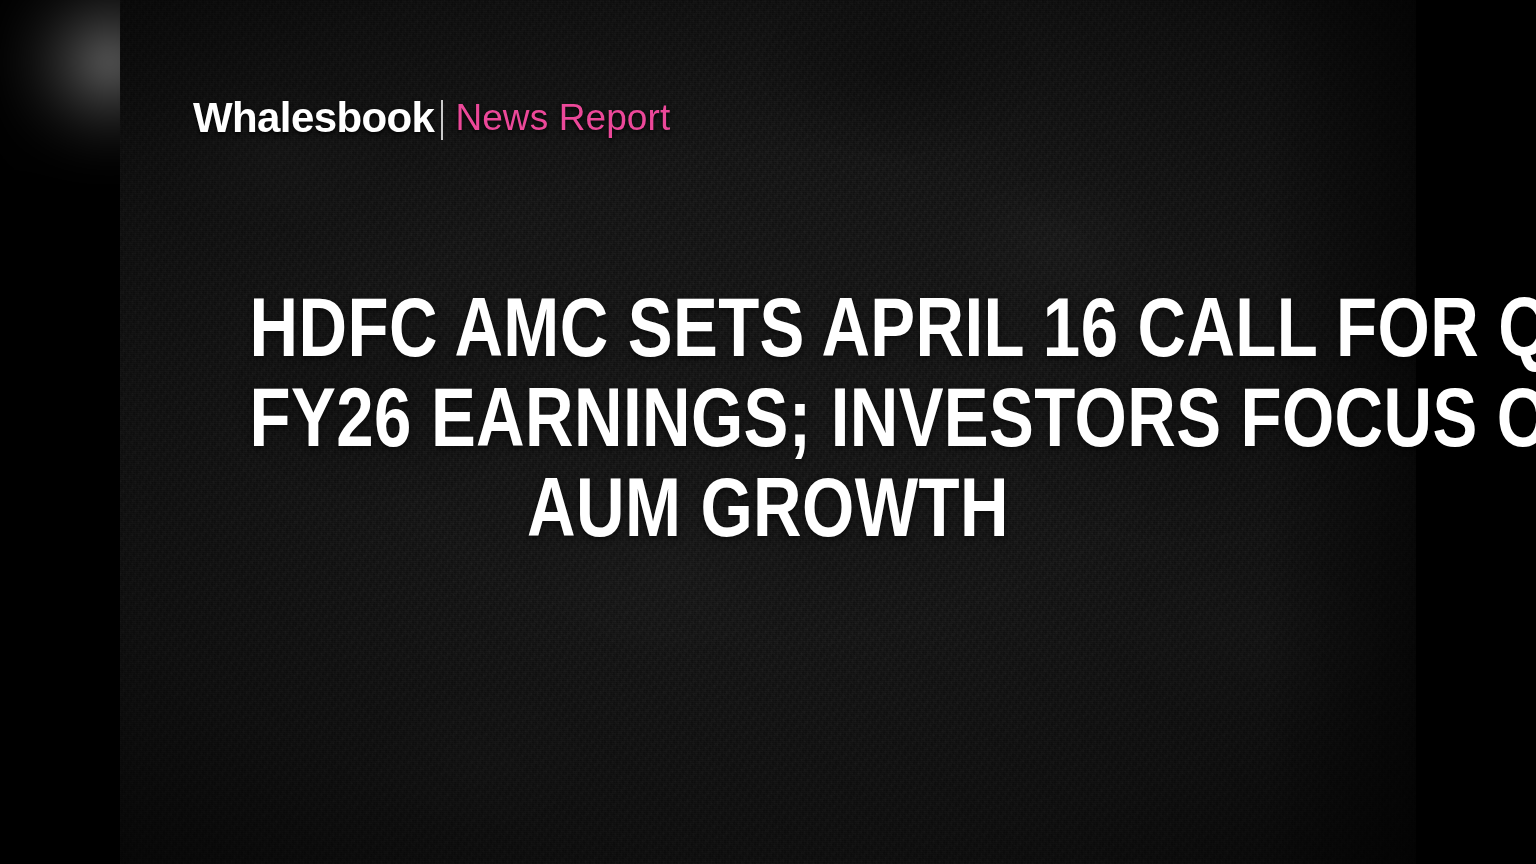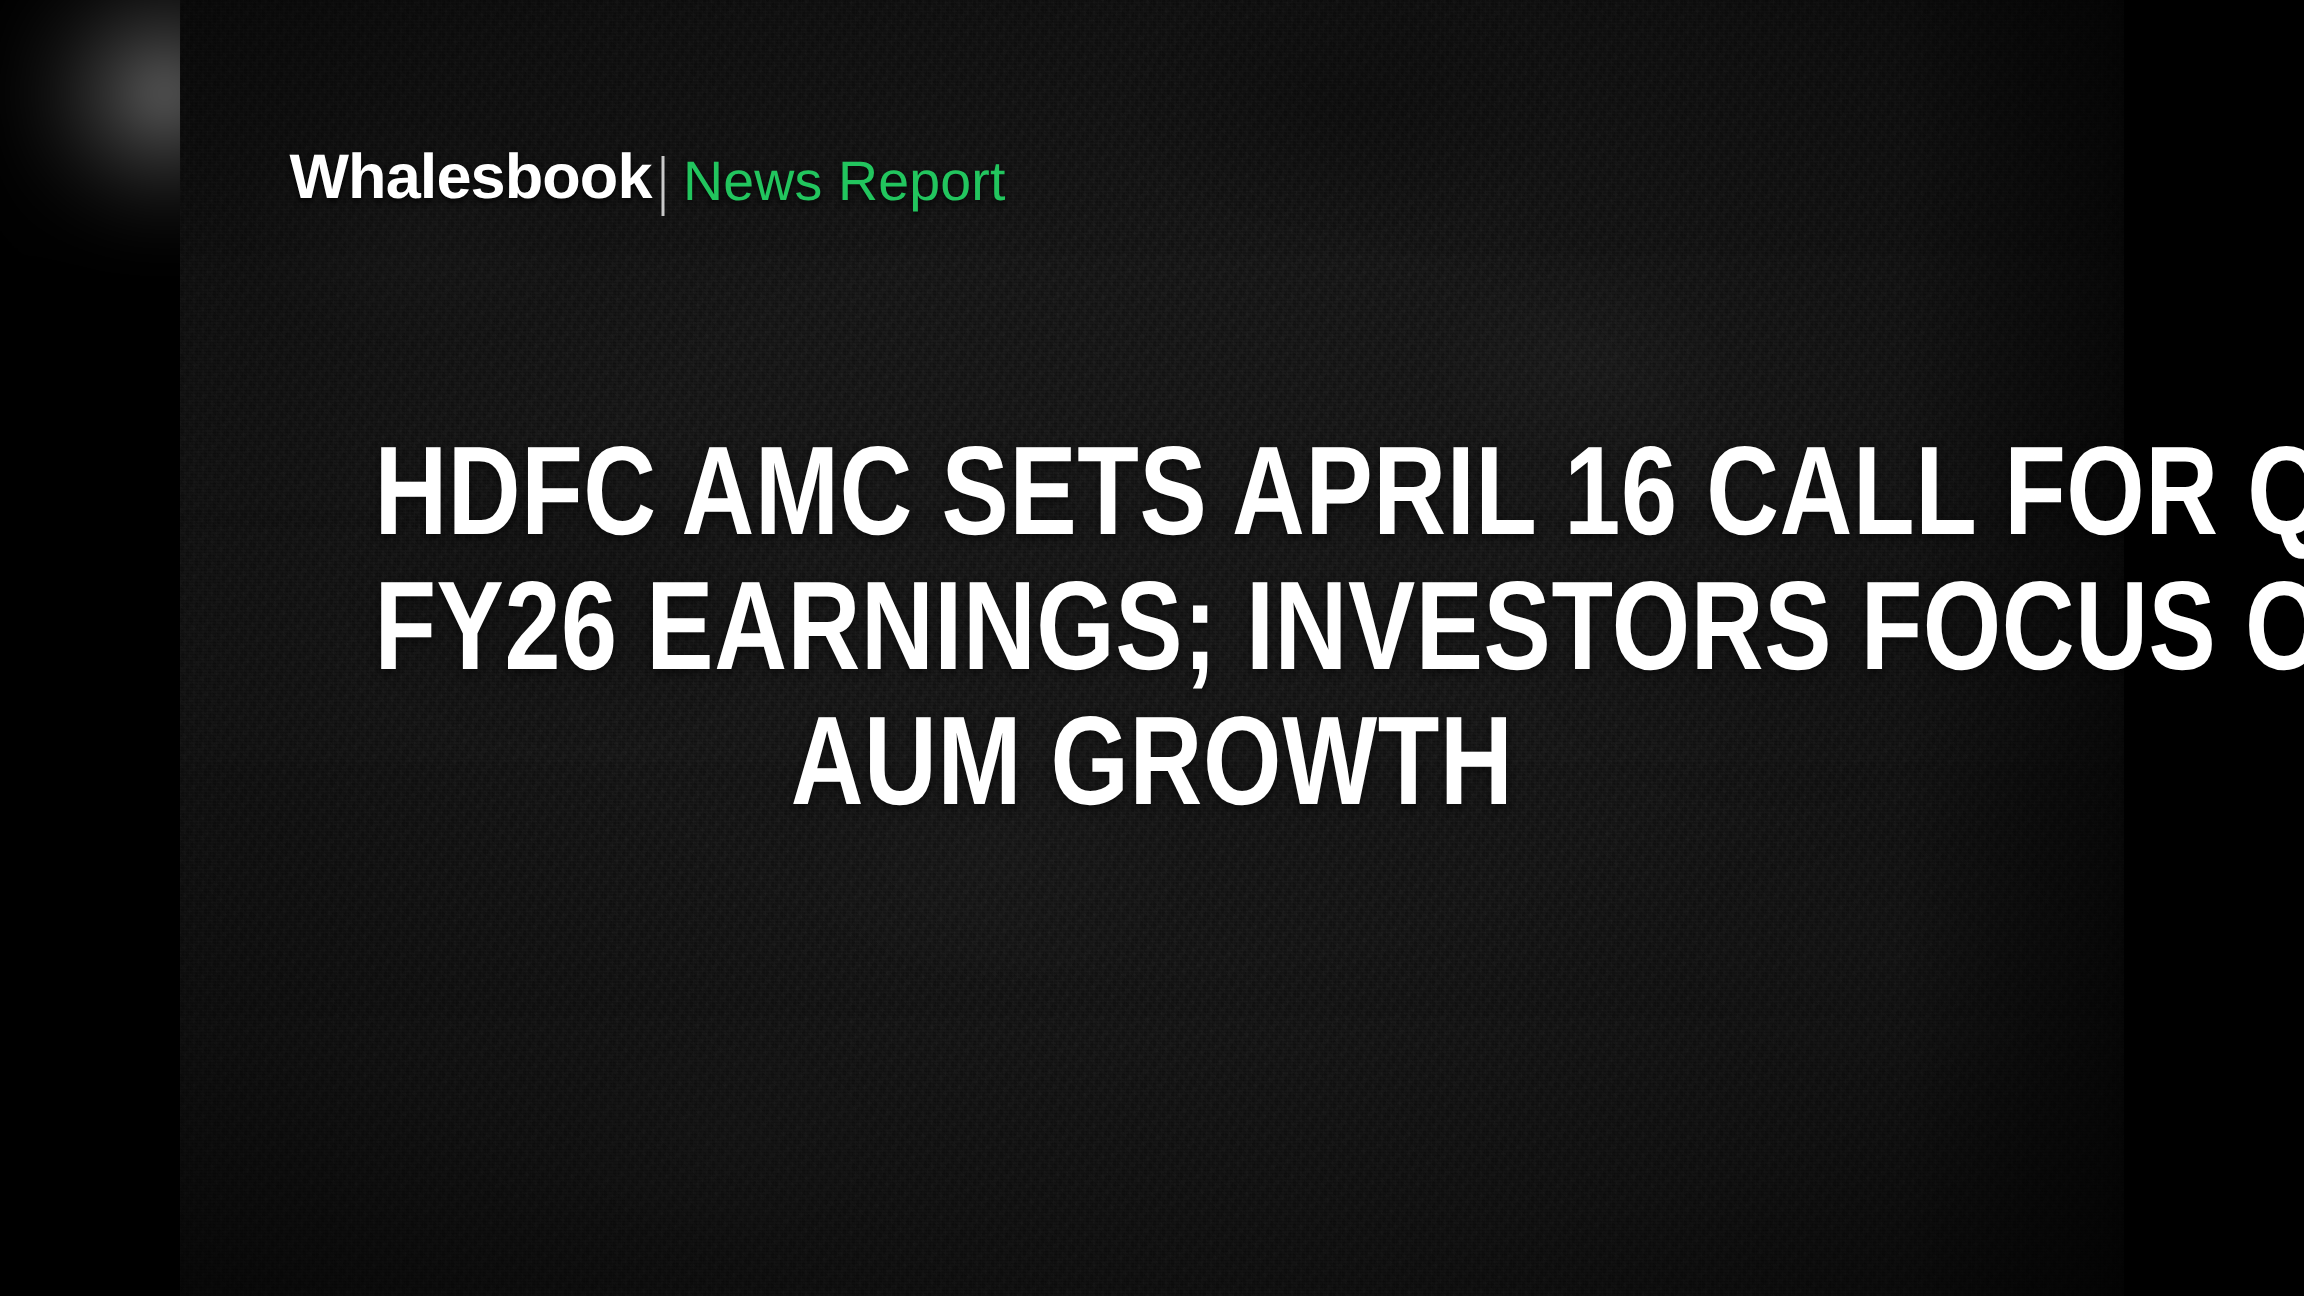--- a/index.html
+++ b/index.html
@@ -100,21 +100,21 @@
     height: 240px;
     overflow: hidden;
   }
 
   
   #logo {
     position: absolute;
     left: 193px;
     top: 94px;
     display: flex;
-    align-items: flex-end;
+    align-items: center;
     white-space: nowrap;
   }
   #logo-brand {
     font-size: 42px;
     font-weight: 700;
     color: #ffffff;
     letter-spacing: -0.6px;
     text-shadow: 0 2px 4px rgba(0,0,0,0.85);
   }
   #logo-divider {
@@ -122,21 +122,21 @@
     width: 2px;
     height: 40px;
     background: #c9c9c9;
     margin: 0 12px 0 7px;
     position: relative;
     top: 2px;
   }
   #logo-sub {
     font-size: 37px;
     font-weight: 400;
-    color: #22c55e;
+    color: #ec4899;
     letter-spacing: 0.1px;
     text-shadow: 0 2px 5px rgba(0,0,0,0.9);
   }
 
   
   #headline {
     position: absolute;
     left: 120px;
     top: 282px;
     width: 1296px;

